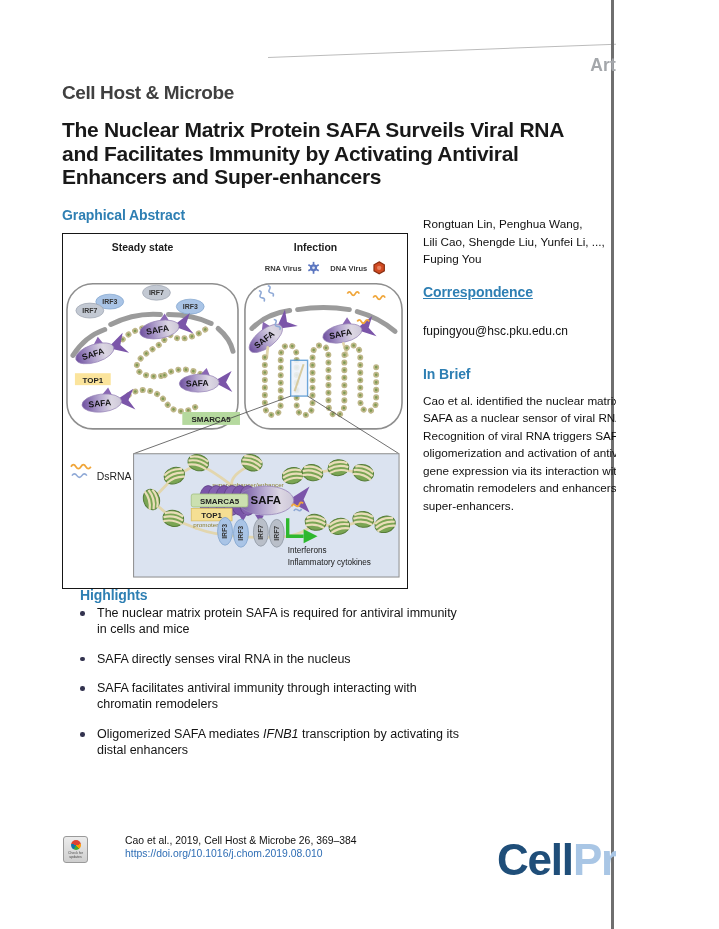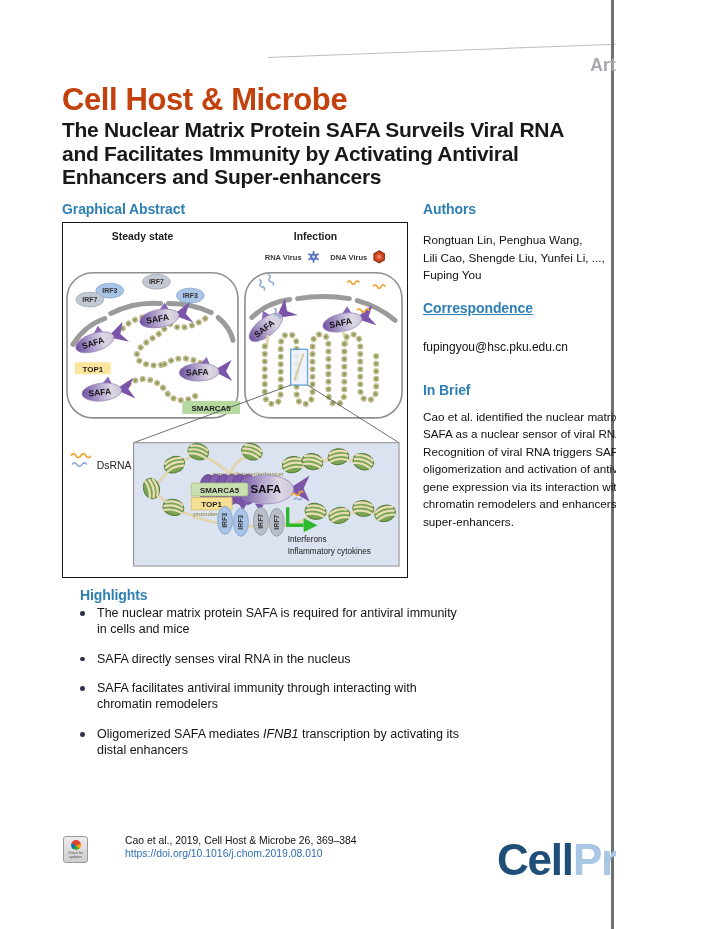--- a/index.html
+++ b/index.html
@@ -5,28 +5,28 @@
   html,body{margin:0;padding:0;background:#fff;}
   .page{position:relative;width:616px;height:929px;background:#ffffff;overflow:hidden;
         font-family:"Liberation Sans",sans-serif;color:#1a1a1a;}
   
   .edge-right{position:absolute;top:0;right:2px;width:3px;height:929px;background:#6f6f6f;}
   .edge-top{position:absolute;left:268px;top:57px;width:455px;height:1px;background:#bcbcbc;
             transform:rotate(-2.2deg);transform-origin:left center;}
   
   .article-badge{position:absolute;top:55px;left:62px;width:584px;text-align:right;
                  font-size:17.5px;font-weight:700;color:#a4a7ab;letter-spacing:.2px;}
-  .journal{position:absolute;top:82px;left:62px;font-size:31px;font-weight:700;
-           color:#c2410c;letter-spacing:-0.4px;margin:0;}
+  .journal{position:absolute;top:82px;left:62px;font-size:19px;font-weight:700;
+           color:#404040;letter-spacing:-0.4px;margin:0;}
   .title{position:absolute;top:118px;left:62px;width:620px;margin:0;
          font-size:21px;font-weight:700;color:#191919;line-height:23.5px;letter-spacing:-0.3px;}
   .sec-head{font-size:14px;font-weight:700;color:#2e7fb3;letter-spacing:-0.1px;}
-  .ga-head{position:absolute;top:201px;left:62px;}
-  
-  .figure{position:absolute;top:222px;left:62px;width:346px;height:356px;
+  .ga-head{position:absolute;top:207px;left:62px;}
+  
+  .figure{position:absolute;top:233px;left:62px;width:346px;height:356px;
           border:1.3px solid #161616;box-sizing:border-box;background:#fff;}
   svg{font-family:"Liberation Sans",sans-serif;display:block;}
   .ft-title{font-size:10.5px;font-weight:700;fill:#1c1c1c;}
   .ft-small{font-size:7.6px;font-weight:700;fill:#3a3a3a;}
   .ft-safa{font-size:8.6px;font-weight:700;fill:#111;}
   .ft-safa-big{font-size:11.5px;font-weight:700;fill:#111;}
   .ft-irf{font-size:7px;font-weight:700;fill:#333;}
   .ft-tag{font-size:8px;font-weight:700;fill:#222;}
   .ft-tiny{font-size:6.3px;fill:#8a7d2e;}
   .ft-out{font-size:8.2px;fill:#1a1a1a;}
@@ -315,21 +315,20 @@
           <path d="M226,286 L226,304 L242,304" stroke="#2eb82e" stroke-width="3.4" fill="none"></path>
           <polygon points="242,297 256,304 242,311" fill="#2eb82e"></polygon>
         </g>
         <text x="226" y="321" class="ft-out">Interferons</text>
         <text x="226" y="333" class="ft-out">Inflammatory cytokines</text>
       </g>
     </svg>
   </div>
 
   <div class="col-right">
-    <div class="sec-head">Authors</div>
     <div class="authors-lines">
       <div>Rongtuan Lin, Penghua Wang,</div>
       <div>Lili Cao, Shengde Liu, Yunfei Li, ...,</div>
       <div>Fuping You</div>
     </div>
     <div class="sec-head corr-head">Correspondence</div>
     <div class="email">fupingyou@hsc.pku.edu.cn</div>
     <div class="sec-head brief-head">In Brief</div>
     <div class="brief-text">Cao et al. identified the nuclear matrix protein SAFA as a nuclear sensor of viral RNA. Recognition of viral RNA triggers SAFA oligomerization and activation of antiviral gene expression via its interaction with chromatin remodelers and enhancers and super-enhancers.</div>
   </div>

